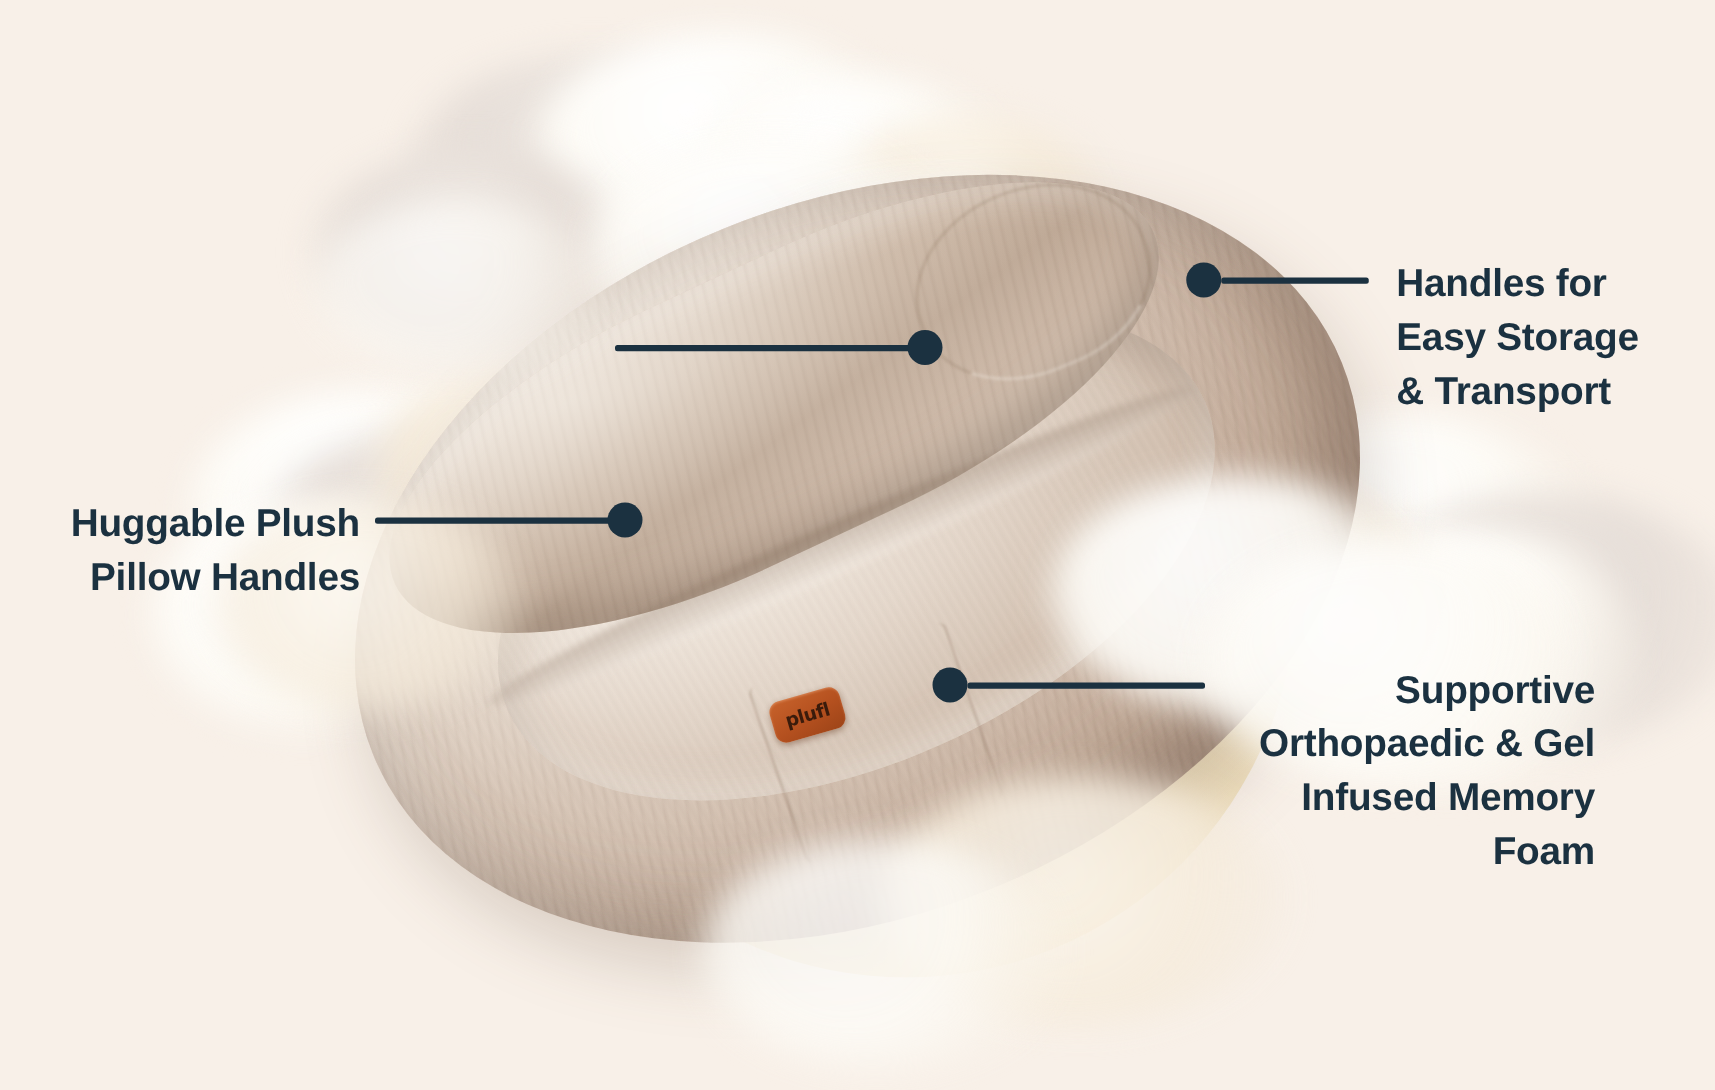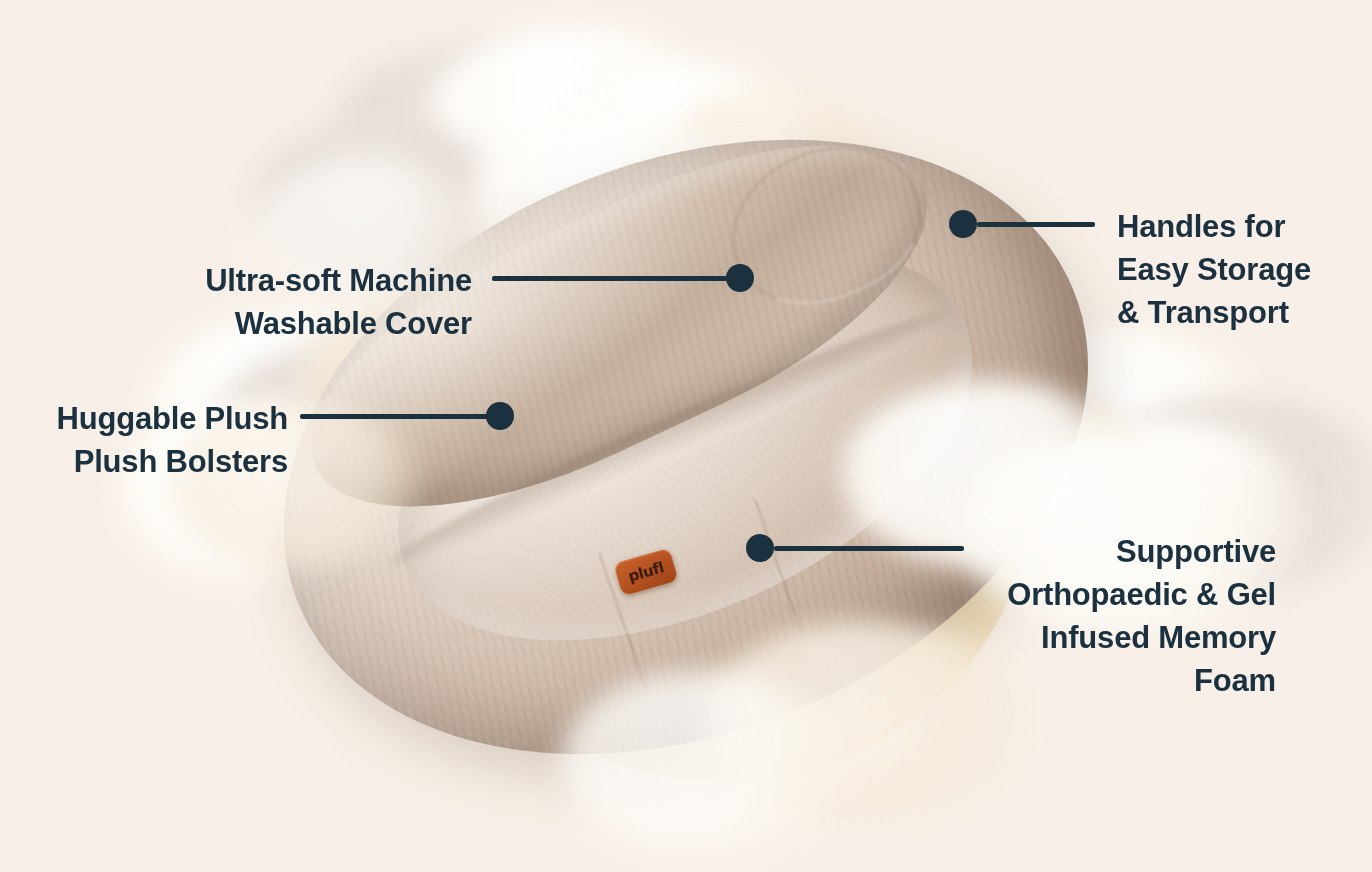--- a/index.html
+++ b/index.html
@@ -271,27 +271,25 @@
   <div class="layer" id="callout-layer">
 
     <div class="cline" style="left:977px; top:222px; width:118px;"></div>
     <div class="cdot" style="left:949px; top:210px;"></div>
     <div class="callout-label lbl-right" style="left:1117px; top:205px; width:230px;">Handles for
 Easy Storage
 &amp; Transport</div>
 
     <div class="cline" style="left:492px; top:276px; width:248px;"></div>
     <div class="cdot" style="left:726px; top:264px;"></div>
-    <div class="callout-label lbl-left" style="left:122px; top:259px; width:350px;">Ultra-soft Machine
-Washable Cover</div>
 
     <div class="cline" style="left:300px; top:414px; width:200px;"></div>
     <div class="cdot" style="left:486px; top:402px;"></div>
     <div class="callout-label lbl-left" style="left:18px; top:397px; width:270px;">Huggable Plush
-Plush Bolsters</div>
+Pillow Handles</div>
 
     <div class="cline" style="left:774px; top:546px; width:190px;"></div>
     <div class="cdot" style="left:746px; top:534px;"></div>
     <div class="callout-label lbl-right" style="left:976px; top:530px; width:300px;text-align:right;">Supportive
 Orthopaedic &amp; Gel
 Infused Memory
 Foam</div>
   </div>
 
 </div>

